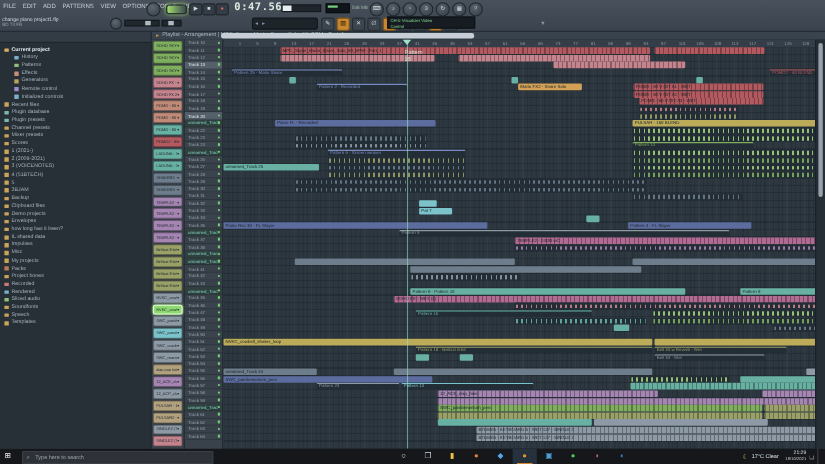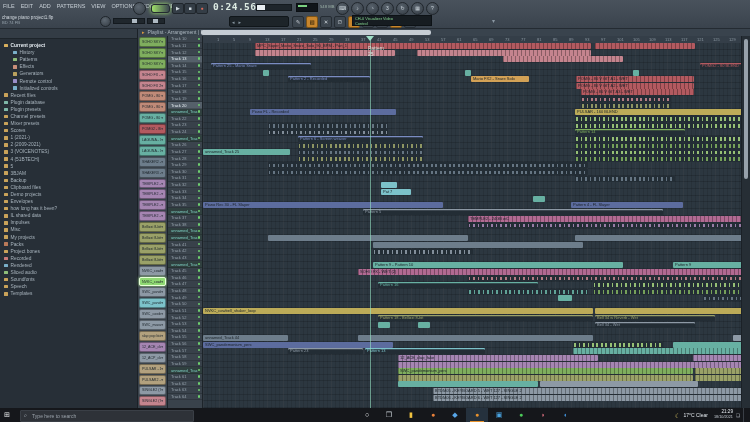--- a/index.html
+++ b/index.html
@@ -142,21 +142,21 @@
       <span>VIEW</span>
       <span>OPTIONS</span>
       <span>TOOLS</span>
       <span>HELP</span>
     </div>
   <div class="knob" style="left:133px;top:1.5px"></div>
   <div class="swled"></div>
   <div class="tbtn" style="left:172px">▶</div>
   <div class="tbtn" style="left:184px">■</div>
   <div class="tbtn" style="left:196px;color:#e06a5a">●</div>
-  <div class="time">0:24.56</div>
+  <div class="time">0:47.56</div>
   <div class="pbar">
       <i></i>
     </div>
   <div class="cpu">
       <i></i>
     </div>
   <div class="cputxt">548 MB</div>
   <div class="circrow">
 
   <div class="circ"><span>⌨</span></div>

